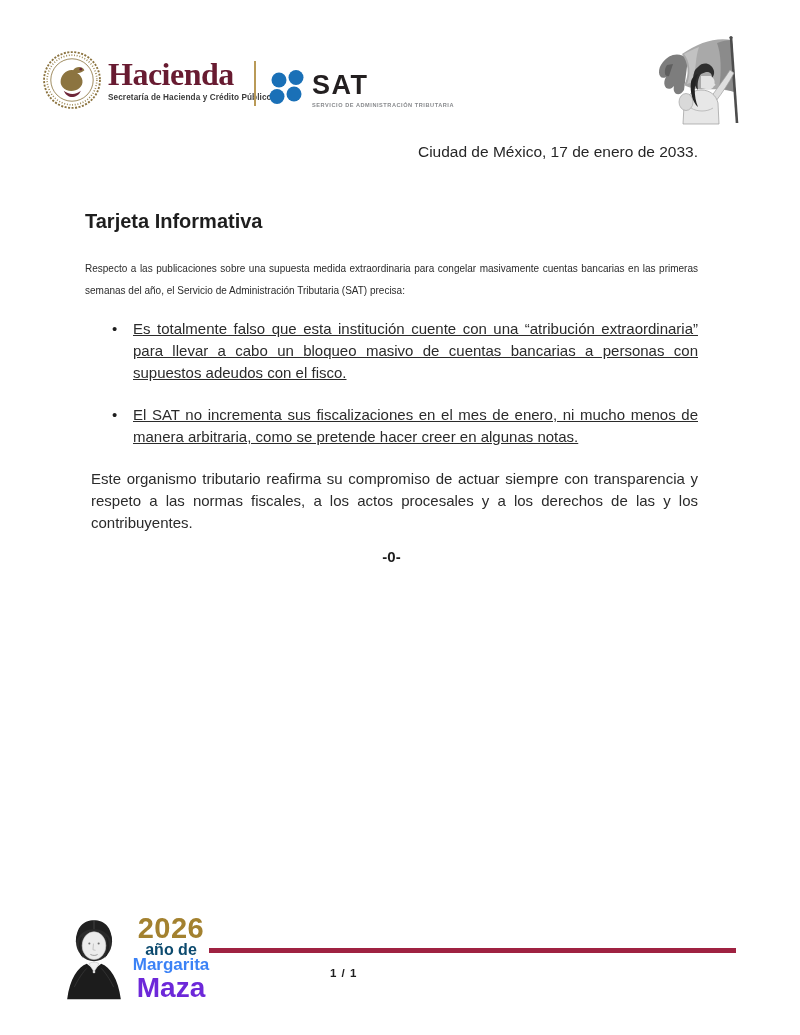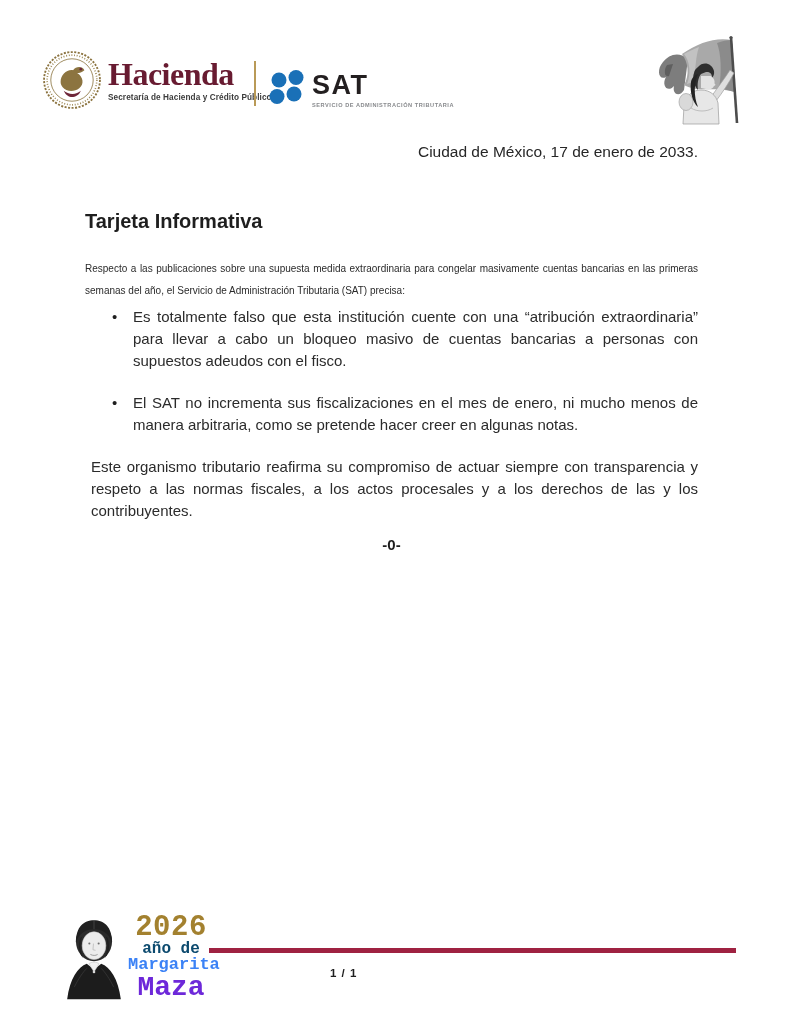--- a/index.html
+++ b/index.html
@@ -24,31 +24,31 @@
   .sat-word { font-size:27px; font-weight:800; color:#231f20; line-height:0.95; letter-spacing:1.5px; }
   .sat-sub { font-size:5.6px; font-weight:bold; color:#87898c; letter-spacing:0.55px; margin-top:3px; white-space:nowrap; }
 
   .flag-bearer { position:absolute; left:653px; top:34px; width:95px; height:92px; }
 
   
   .column { position:absolute; left:85px; top:142px; width:613px; }
   .date-line { text-align:right; font-size:15.5px; line-height:20px; color:#262626; }
   .doc-title { margin-top:46px; font-size:20px; line-height:26px; font-weight:bold; color:#1e1e1e; }
   .intro { margin-top:24px; text-align:justify; font-size:10px; line-height:22px; }
-  .bullets { margin-top:4px; margin-bottom:20px; list-style:none; padding-left:48px; }
+  .bullets { margin-top:16px; margin-bottom:20px; list-style:none; padding-left:48px;text-decoration:underline; }
   .bullets li { position:relative; text-align:justify; font-size:15px; line-height:22px; margin-bottom:20px; }
   .bullets li:last-child { margin-bottom:0; }
   .bullets li::before { content:"\2022"; position:absolute; left:-21px; top:0; font-size:15px; color:#1e1e1e; }
   .closing { text-align:justify; font-size:15px; line-height:22px; padding-left:6px; }
   .end-mark { margin-top:14px; text-align:center; font-size:15px; font-weight:bold; color:#1e1e1e; }
 
   
   .maza-portrait { position:absolute; left:62px; top:913px; width:64px; height:88px; }
   .year-logo { position:absolute; left:128px; top:913px; width:86px; text-align:center;
-               font-family:Liberation Mono, monospace; font-weight:bold; }
+               font-family:Liberation Sans, sans-serif; font-weight:bold; }
   .y-year  { font-size:29px; line-height:30px; color:#a3812f; letter-spacing:0.5px; }
   .y-del   { font-size:16px; line-height:13px; color:#0c4a6e; }
   .y-marg  { font-size:17px; line-height:18px; color:#3b82f6; }
   .y-maza  { font-size:28px; line-height:28px; color:#6d28d9; }
   .footer-rule { position:absolute; left:209px; top:948px; width:527px; height:4.5px; background:#9f2241; }
   .page-indicator { position:absolute; left:330px; top:967px; width:74px; text-align:left;
                     font-size:11.5px; font-weight:bold; color:#1e1e1e; letter-spacing:1px; }
 </style>
 </head>
 <body>

